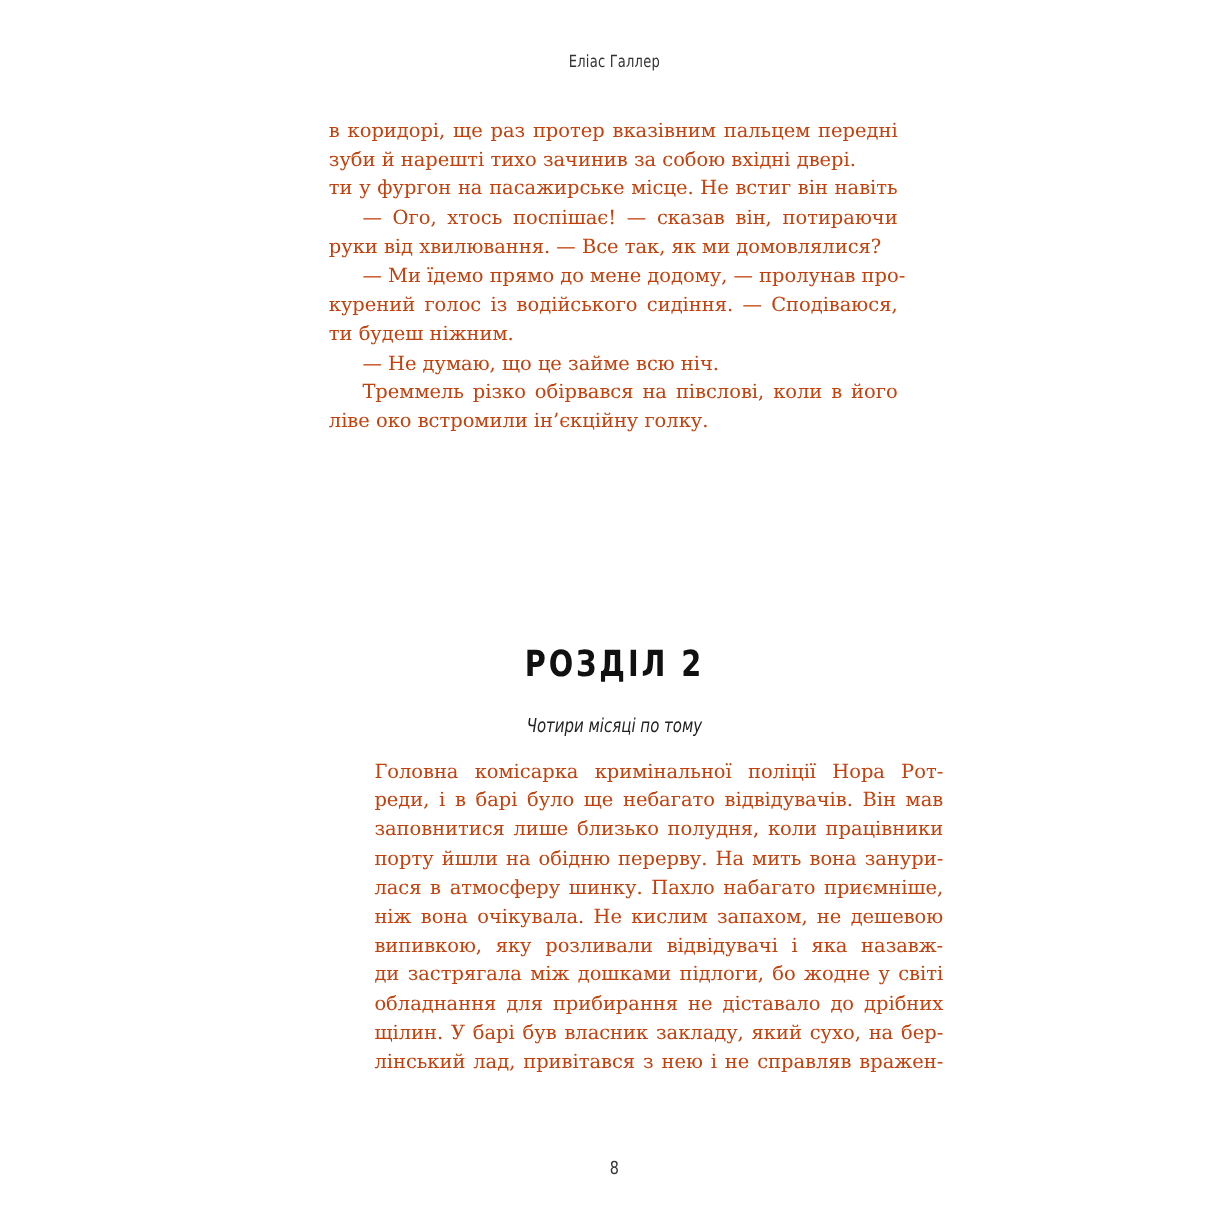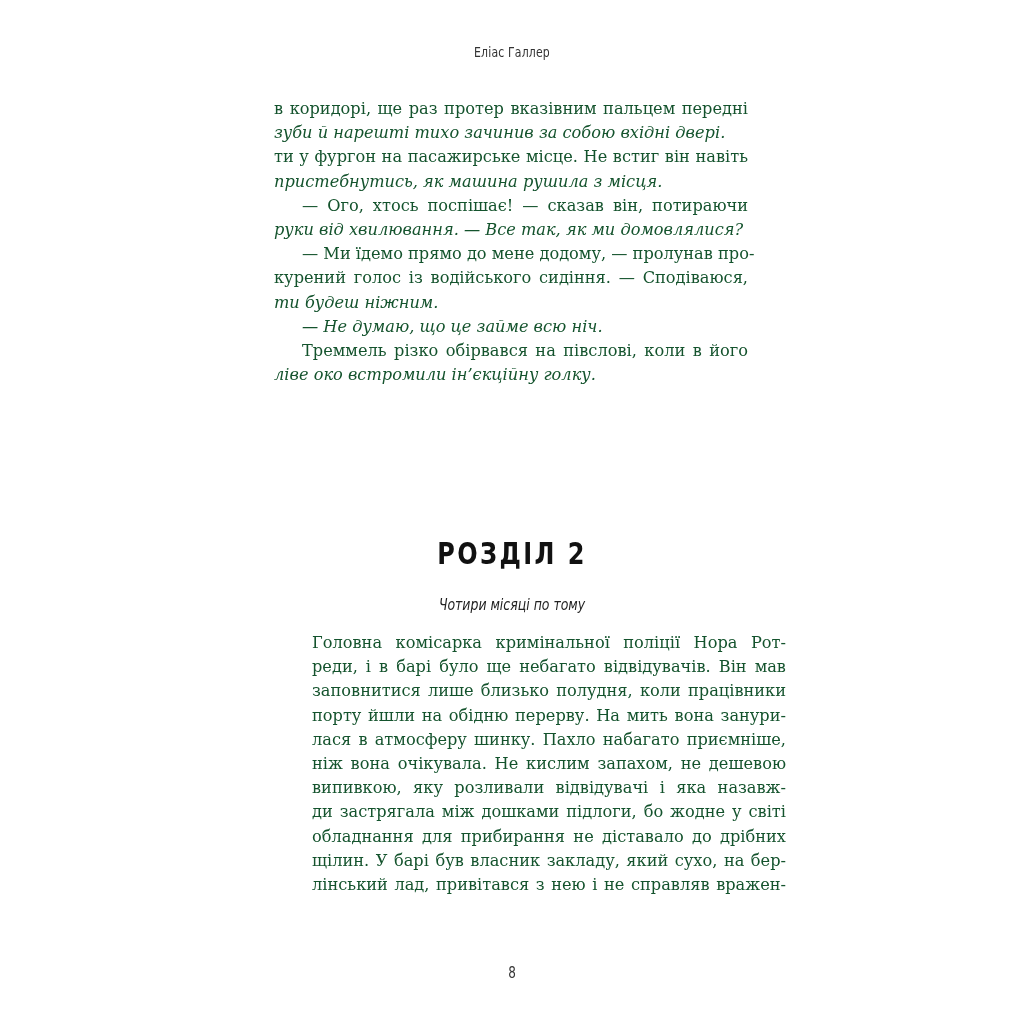--- a/index.html
+++ b/index.html
@@ -6,27 +6,27 @@
   body { width: 1024px; height: 1024px; position: relative; overflow: hidden; }
   .page { position: absolute; left: 0; top: 0; width: 959px; height: 1024px; background: #fff; }
   .running-head {
     position: absolute; top: 44px; left: 0; width: 1024px; text-align: center;
     font-family: "DejaVu Sans", sans-serif; font-size: 14px; color: #333;
     transform: scaleX(0.78); transform-origin: center;
     letter-spacing: 0.2px;
   }
   .textblock {
     position: absolute; left: 274px; width: 474px;
-    font-family: "DejaVu Serif", serif; font-size: 16.2px; line-height: 24.2px; color: #14532d;
+    font-family: "DejaVu Serif", serif; font-size: 16.2px; line-height: 24.2px; color: #c2410c;
   }
   .line {
     display: block; white-space: nowrap; text-align: justify; text-align-last: justify;
     height: 24.2px; overflow: visible;
   }
-  .line.last { text-align-last: left; font-style: italic; }
+  .line.last { text-align-last: left; }
   .line.indent { padding-left: 28px; }
   .block1 { top: 97px; }
   .chapter-title {
     position: absolute; top: 536px; left: 0; width: 1024px; text-align: center;
     font-family: "DejaVu Sans", sans-serif; font-weight: bold; font-size: 30px; color: #111;
     letter-spacing: 3px; transform: scaleX(0.8); transform-origin: center;
   }
   .chapter-subtitle {
     position: absolute; top: 595px; left: 0; width: 1024px; text-align: center;
     font-family: "DejaVu Sans", sans-serif; font-style: italic; font-size: 16px; color: #222;
@@ -42,21 +42,20 @@
 </head>
 <body>
 
 <div class="page">
   <div class="running-head">Еліас Галлер</div>
 
   <div class="textblock block1">
     <span class="line">в коридорі, ще раз протер вказівним пальцем передні</span>
     <span class="line last">зуби й нарешті тихо зачинив за собою вхідні двері.</span>
     <span class="line">ти у фургон на пасажирське місце. Не встиг він навіть</span>
-    <span class="line last">пристебнутись, як машина рушила з місця.</span>
     <span class="line indent">— Ого, хтось поспішає! — сказав він, потираючи</span>
     <span class="line last">руки від хвилювання. — Все так, як ми домовлялися?</span>
     <span class="line indent">— Ми їдемо прямо до мене додому, — пролунав про-</span>
     <span class="line">курений голос із водійського сидіння. — Сподіваюся,</span>
     <span class="line last">ти будеш ніжним.</span>
     <span class="line indent last">— Не думаю, що це займе всю ніч.</span>
     <span class="line indent">Треммель різко обірвався на півслові, коли в його</span>
     <span class="line last">ліве око встромили ін’єкційну голку.</span>
   </div>
 

